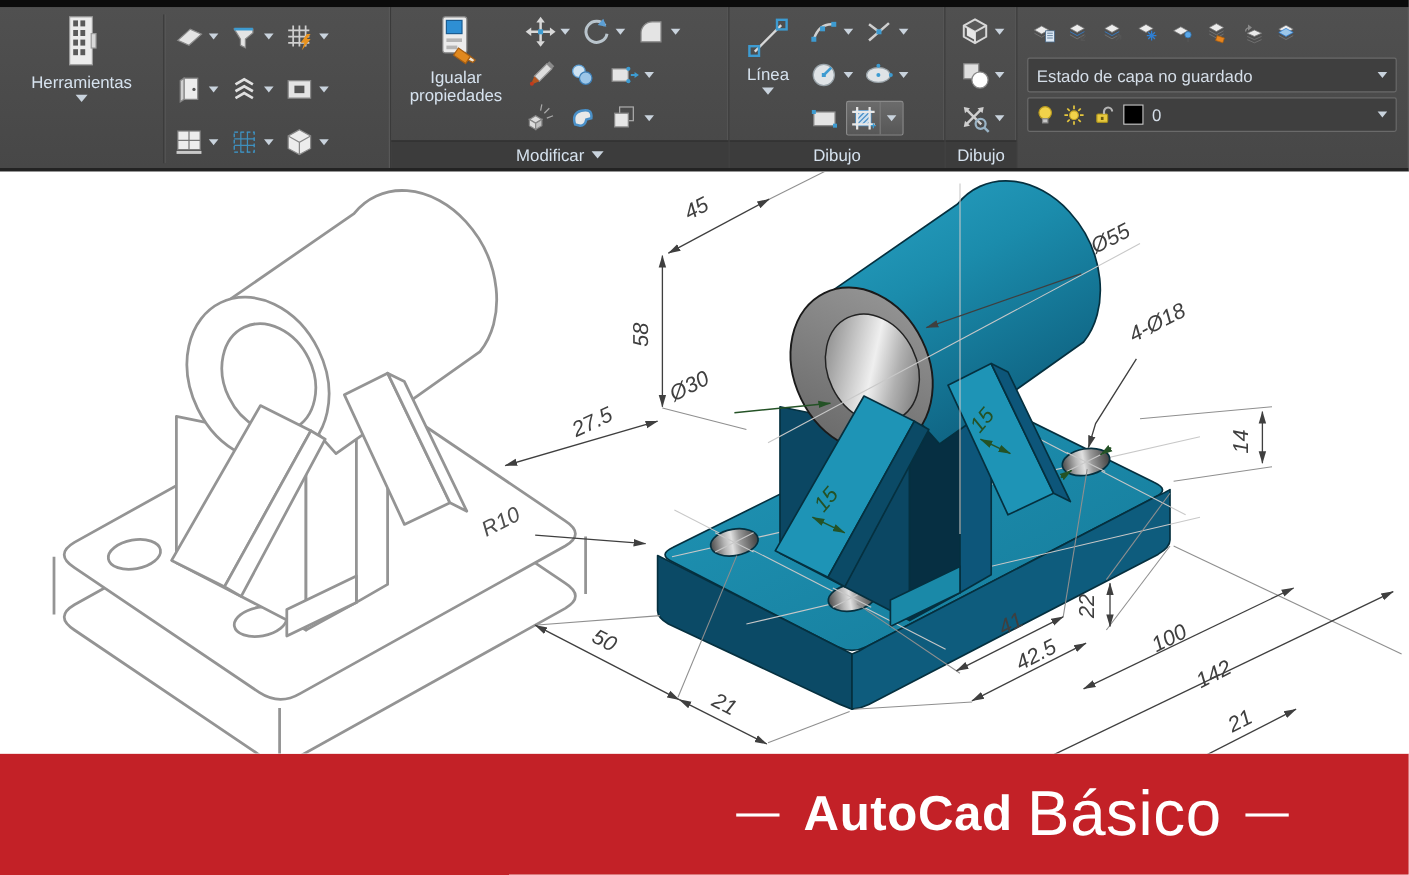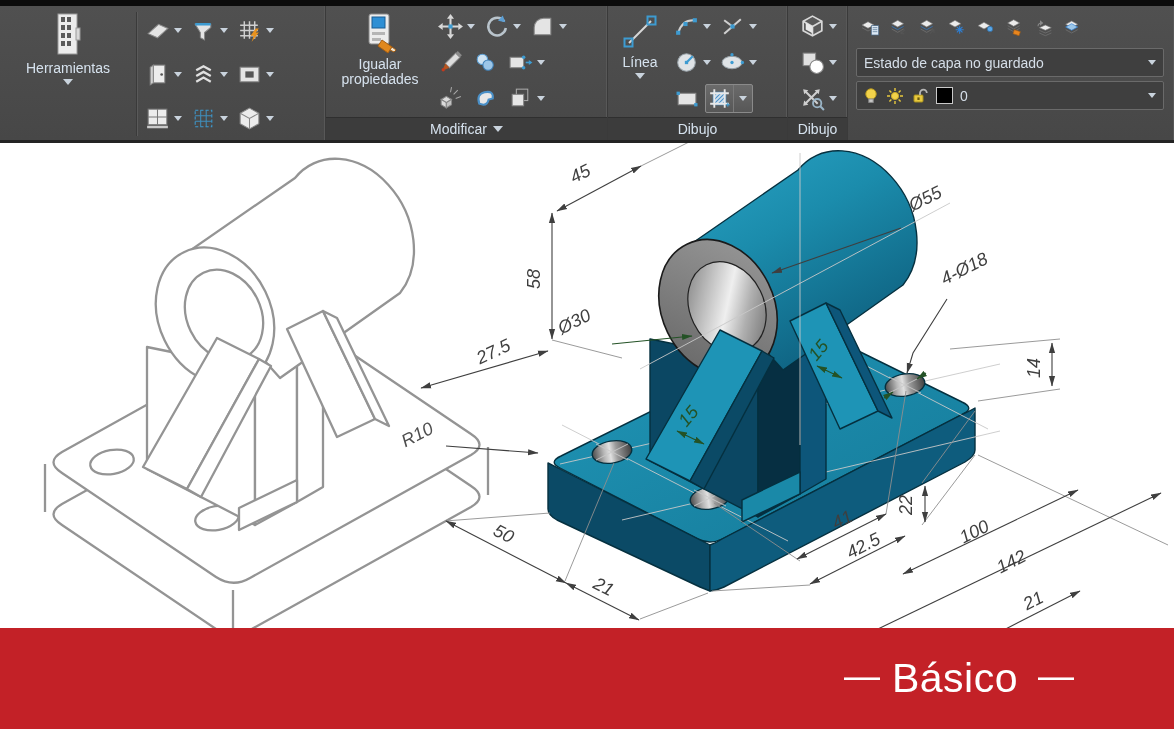--- a/index.html
+++ b/index.html
@@ -43,21 +43,21 @@
   .cl{stroke:#c8c8c8;stroke-width:0.9;fill:none;}
   .gdim{stroke:#245226;stroke-width:1.2;fill:none;}
   .dt{font-family:"Liberation Sans",sans-serif;font-size:18px;font-style:italic;fill:#3f3f3f;text-anchor:middle;}
   .gt{fill:#245226;}
   .rt{fill:#4f4f4f;}
 
   
   .banner{width:1174px;height:101px;background:#c32127;display:flex;align-items:center;justify-content:flex-end;padding-right:100px;box-sizing:border-box;gap:20px;color:#fff;}
   .banner .dash{font-size:36px;font-weight:400;line-height:1;transform:translateY(-3px);}
   .banner .tb{font-size:41px;font-weight:700;letter-spacing:0.5px;}
-  .banner .tr{font-size:41px;font-weight:400;letter-spacing:0.5px;margin-left:-8px;}
+  .banner .tr{font-size:53px;font-weight:400;letter-spacing:0.5px;margin-left:-8px;}
 </style>
 </head>
 <body>
 
 <div class="ribbon">
   <div class="rtop"></div>
   <div class="rmain">
 
     <div class="panel" style="width:326px">
       <div class="pbody">
@@ -630,15 +630,16 @@
     <line class="gdim" x1="677" y1="288" x2="704" y2="301" marker-start="url(#mG)" marker-end="url(#mG)"></line>
     <text class="dt gt" x="693" y="277" transform="rotate(-50 693 277)">15</text>
     <line class="gdim" x1="817" y1="223" x2="842" y2="235" marker-start="url(#mG)" marker-end="url(#mG)"></line>
     <text class="dt gt" x="823" y="211" transform="rotate(-50 823 211)">15</text>
   </g>
 </svg>
 </div>
 
 <div class="banner">
   <span class="dash">—</span>
+  <span class="tb">AutoCad</span>
   <span class="tr">Básico</span>
   <span class="dash">—</span>
 </div>
 
 </body></html>

